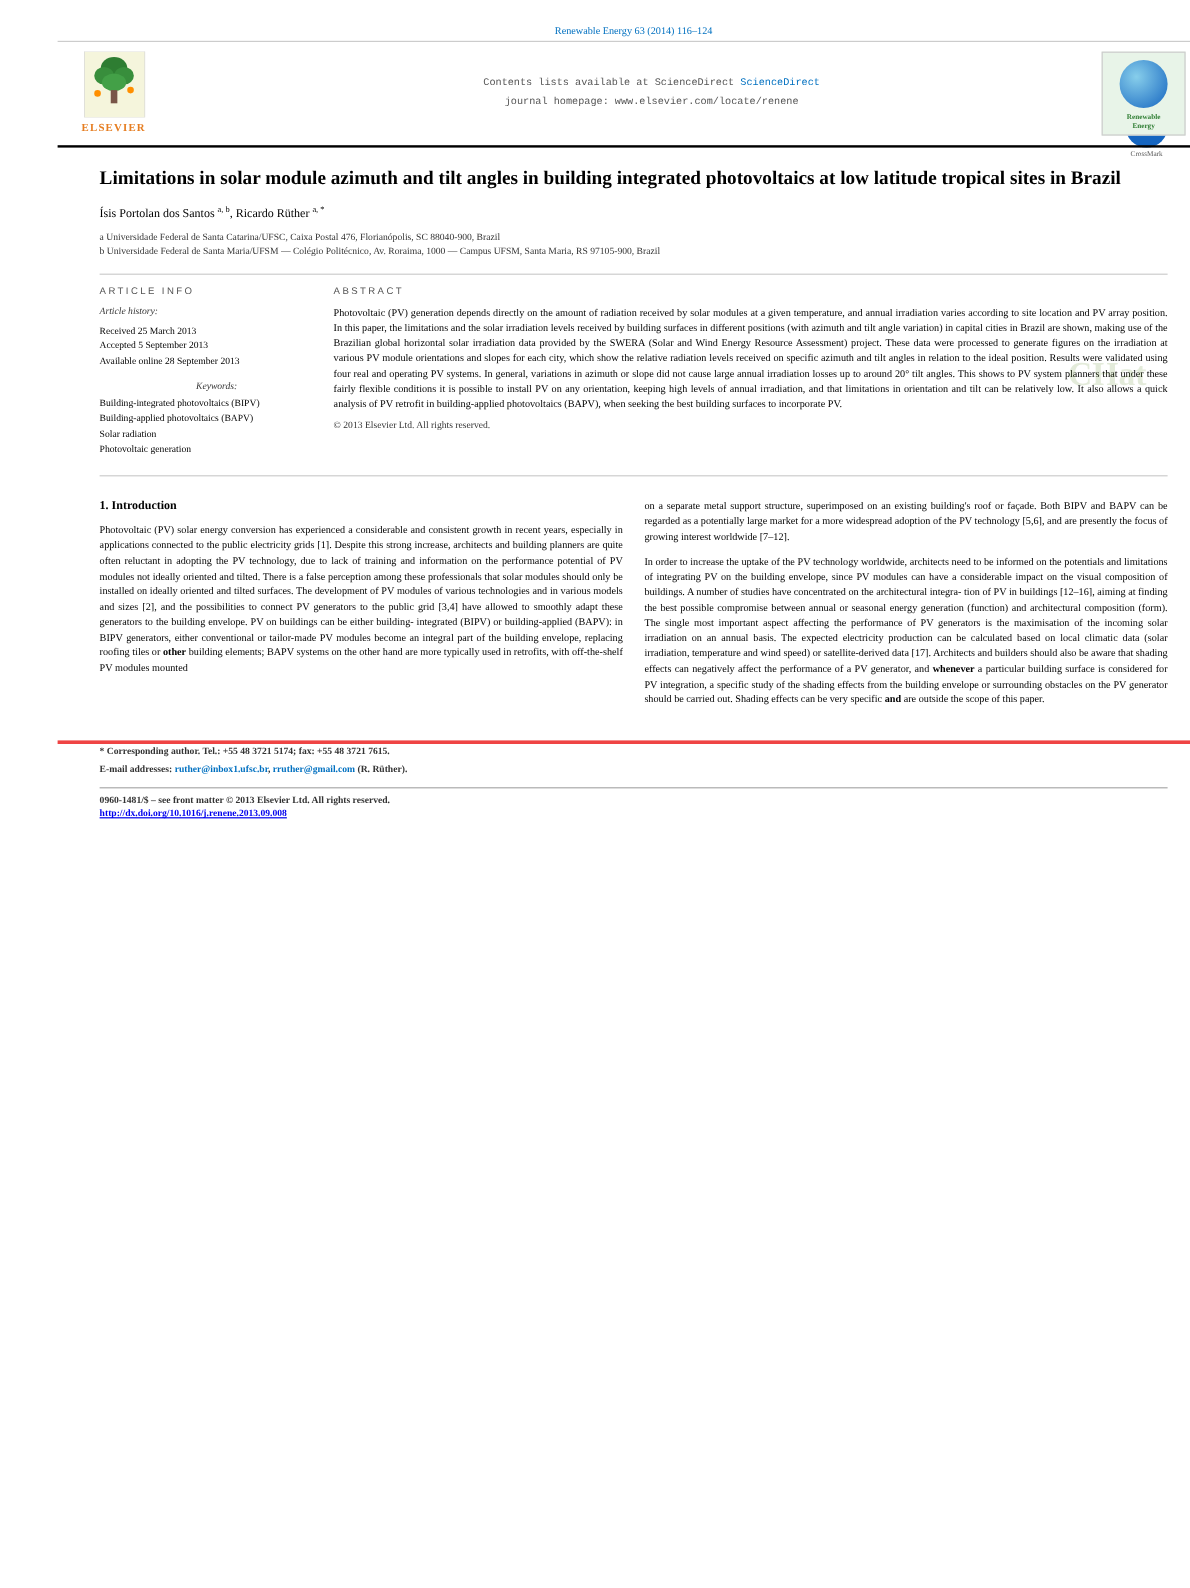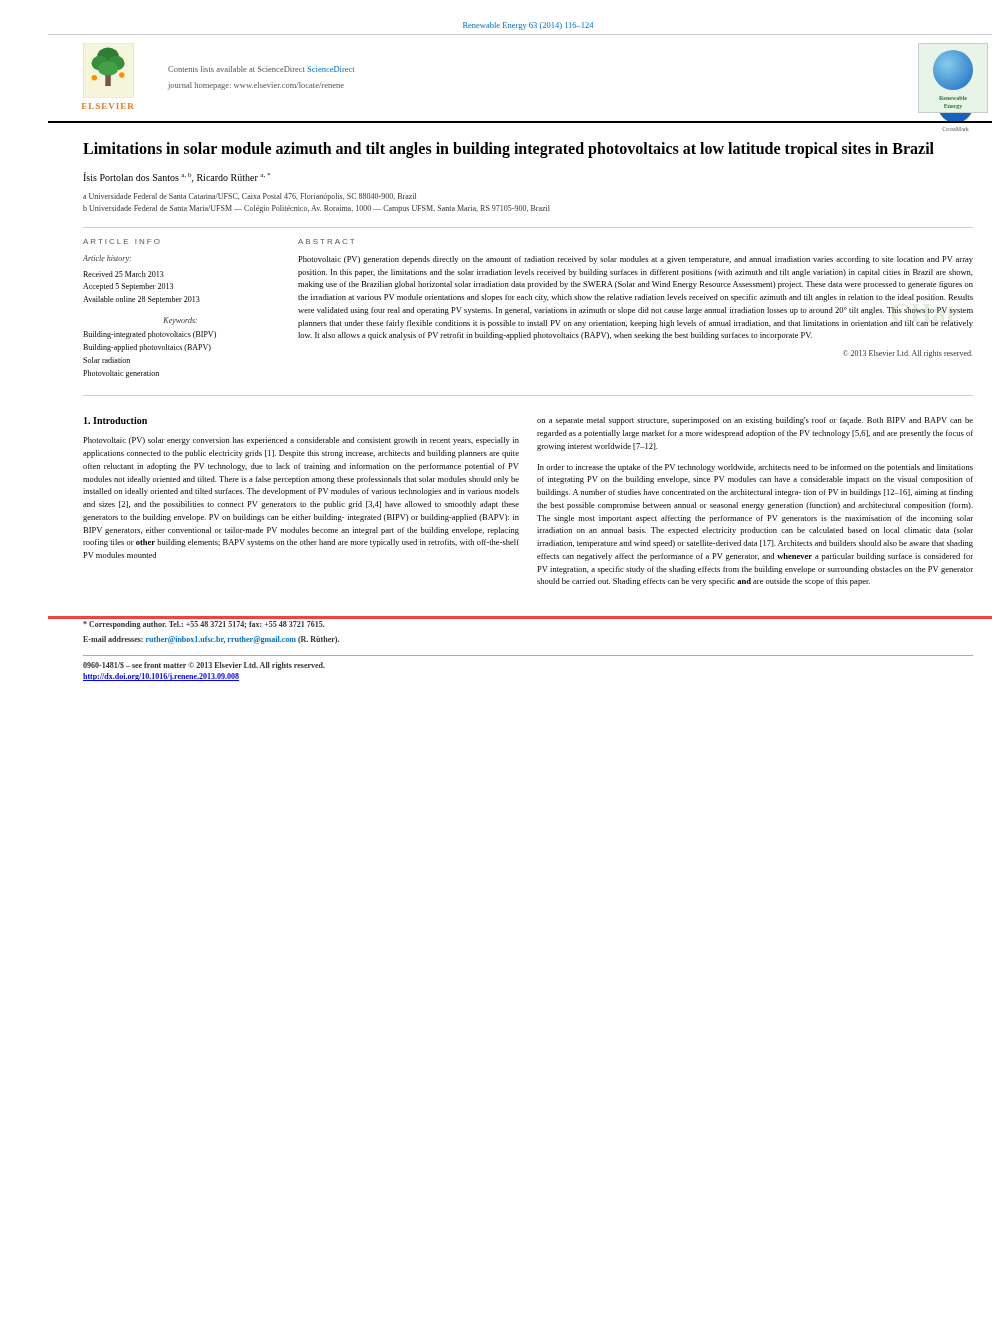--- a/index.html
+++ b/index.html
@@ -35,39 +35,40 @@
       align-items: center;
       padding: 8px 20px;
       border-bottom: 2px solid #000;
       position: relative;
     }
 
     .elsevier-logo {
       width: 80px;
       display: flex;
       flex-direction: column;
-      align-items: center;
       margin-right: 20px;
     }
 
     .logo-tree {
       width: 55px;
       height: 55px;
     }
 
     .elsevier-text {
       font-size: 9px;
       font-weight: bold;
       color: #e67e22;
       letter-spacing: 1px;
       margin-top: 2px;
     }
 
     .journal-center {
       flex: 1;
+      text-align: center;
+      font-family: Liberation Mono, monospace;
     }
 
     .sciencedirect-link {
       font-size: 8.5px;
       color: #555;
       margin-bottom: 4px;
     }
 
     .sciencedirect-link a {
       color: #0070c0;
@@ -166,21 +167,20 @@
     
     .section-divider {
       border: none;
       border-top: 1px solid #ccc;
       margin: 8px 0;
     }
 
     
     .article-meta {
       display: flex;
-      gap: 20px;
       margin-bottom: 15px;
     }
 
     .article-info {
       width: 195px;
       flex-shrink: 0;
     }
 
     .abstract-section {
       flex: 1;
@@ -228,21 +228,21 @@
 
     .abstract-text {
       font-size: 8.5px;
       line-height: 1.5;
       text-align: justify;
       color: #000;
     }
 
     .copyright {
       font-size: 8px;
-      text-align: right;
+      text-align: left;
       margin-top: 6px;
       color: #333;
     }
 
     
     .body-columns {
       display: flex;
       gap: 18px;
       padding: 0 35px;
     }

